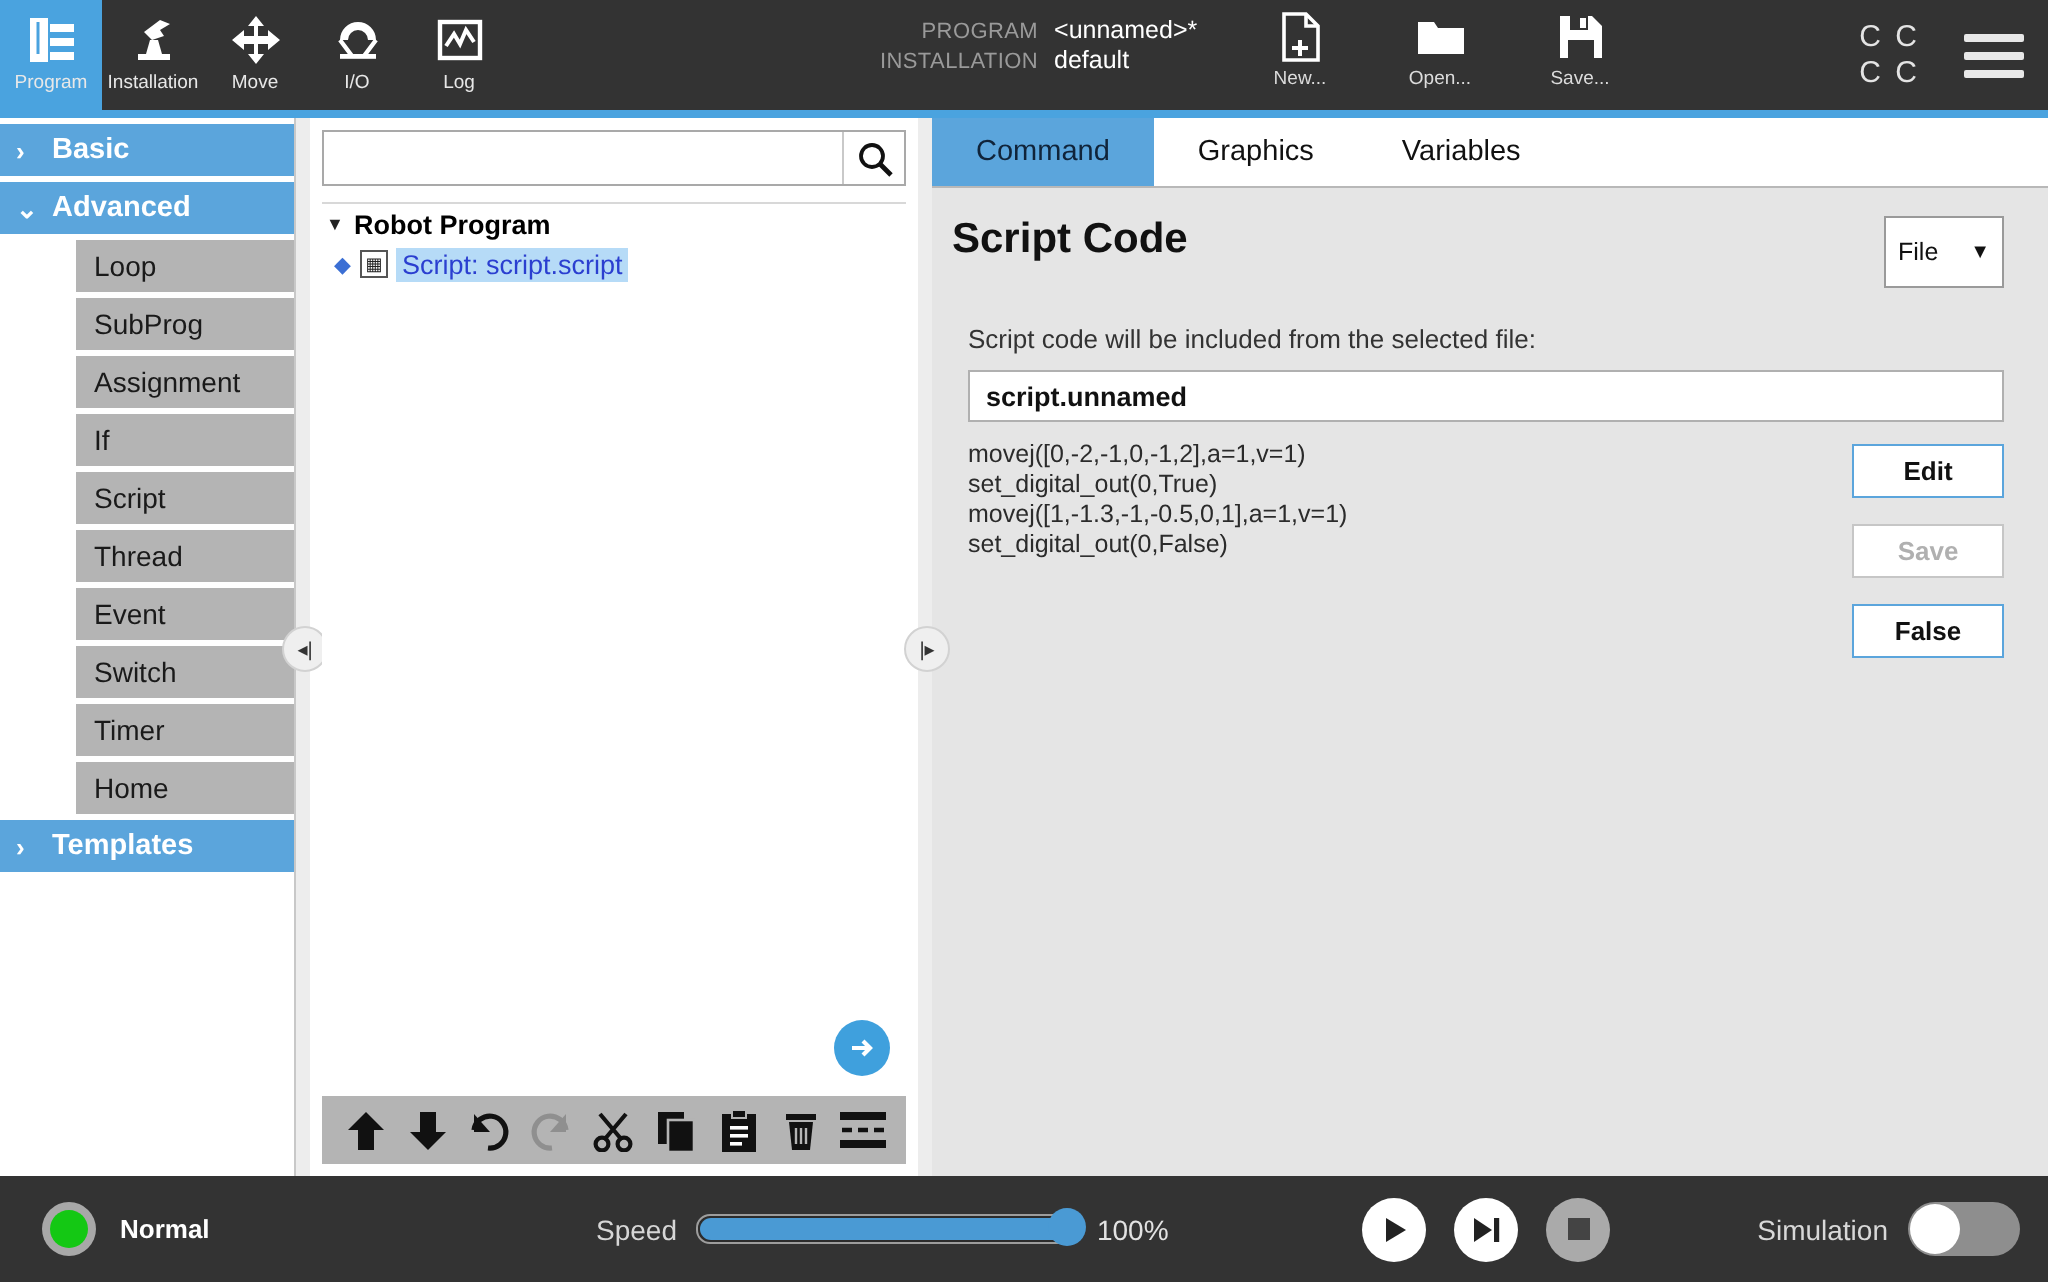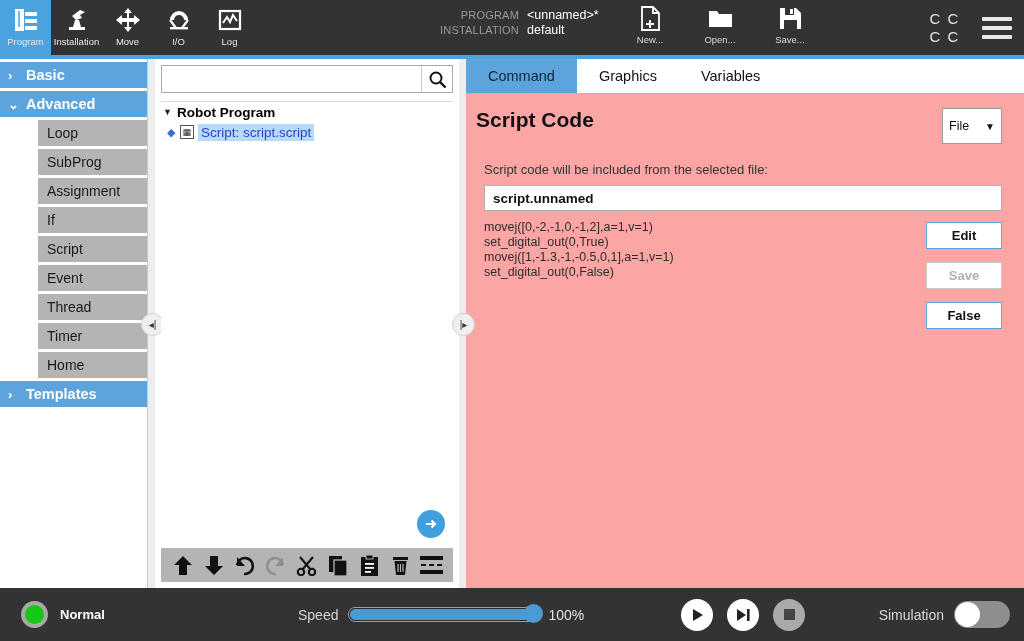--- a/index.html
+++ b/index.html
@@ -191,21 +191,21 @@
   .tb-btn {
     width: 33px; height: 28px;
     display: flex; align-items: center; justify-content: center;
     cursor: pointer;
   }
   .tb-btn.disabled { opacity: .38; cursor: default; }
 
   
   .main-panel {
     flex: 1; display: flex; flex-direction: column;
-    background: #fca5a5; min-width: 0;
+    background: #e5e5e5; min-width: 0;
   }
   .tabs {
     height: 34px; min-height: 34px;
     display: flex; align-items: stretch;
     border-bottom: 1px solid #b8b8b8;
     background: #ffffff;
   }
   .tab {
     padding: 0 22px;
     display: flex; align-items: center;
@@ -464,24 +464,27 @@
         <div class="subitem">
             <span>Assignment</span>
           </div>
         <div class="subitem">
             <span>If</span>
           </div>
         <div class="subitem">
             <span>Script</span>
           </div>
         <div class="subitem">
+            <span>Thread</span>
+          </div>
+        <div class="subitem">
             <span>Event</span>
           </div>
         <div class="subitem">
-            <span>Thread</span>
+            <span>Switch</span>
           </div>
         <div class="subitem">
             <span>Timer</span>
           </div>
         <div class="subitem">
             <span>Home</span>
           </div>
       </div>
 
       <div class="cat">

